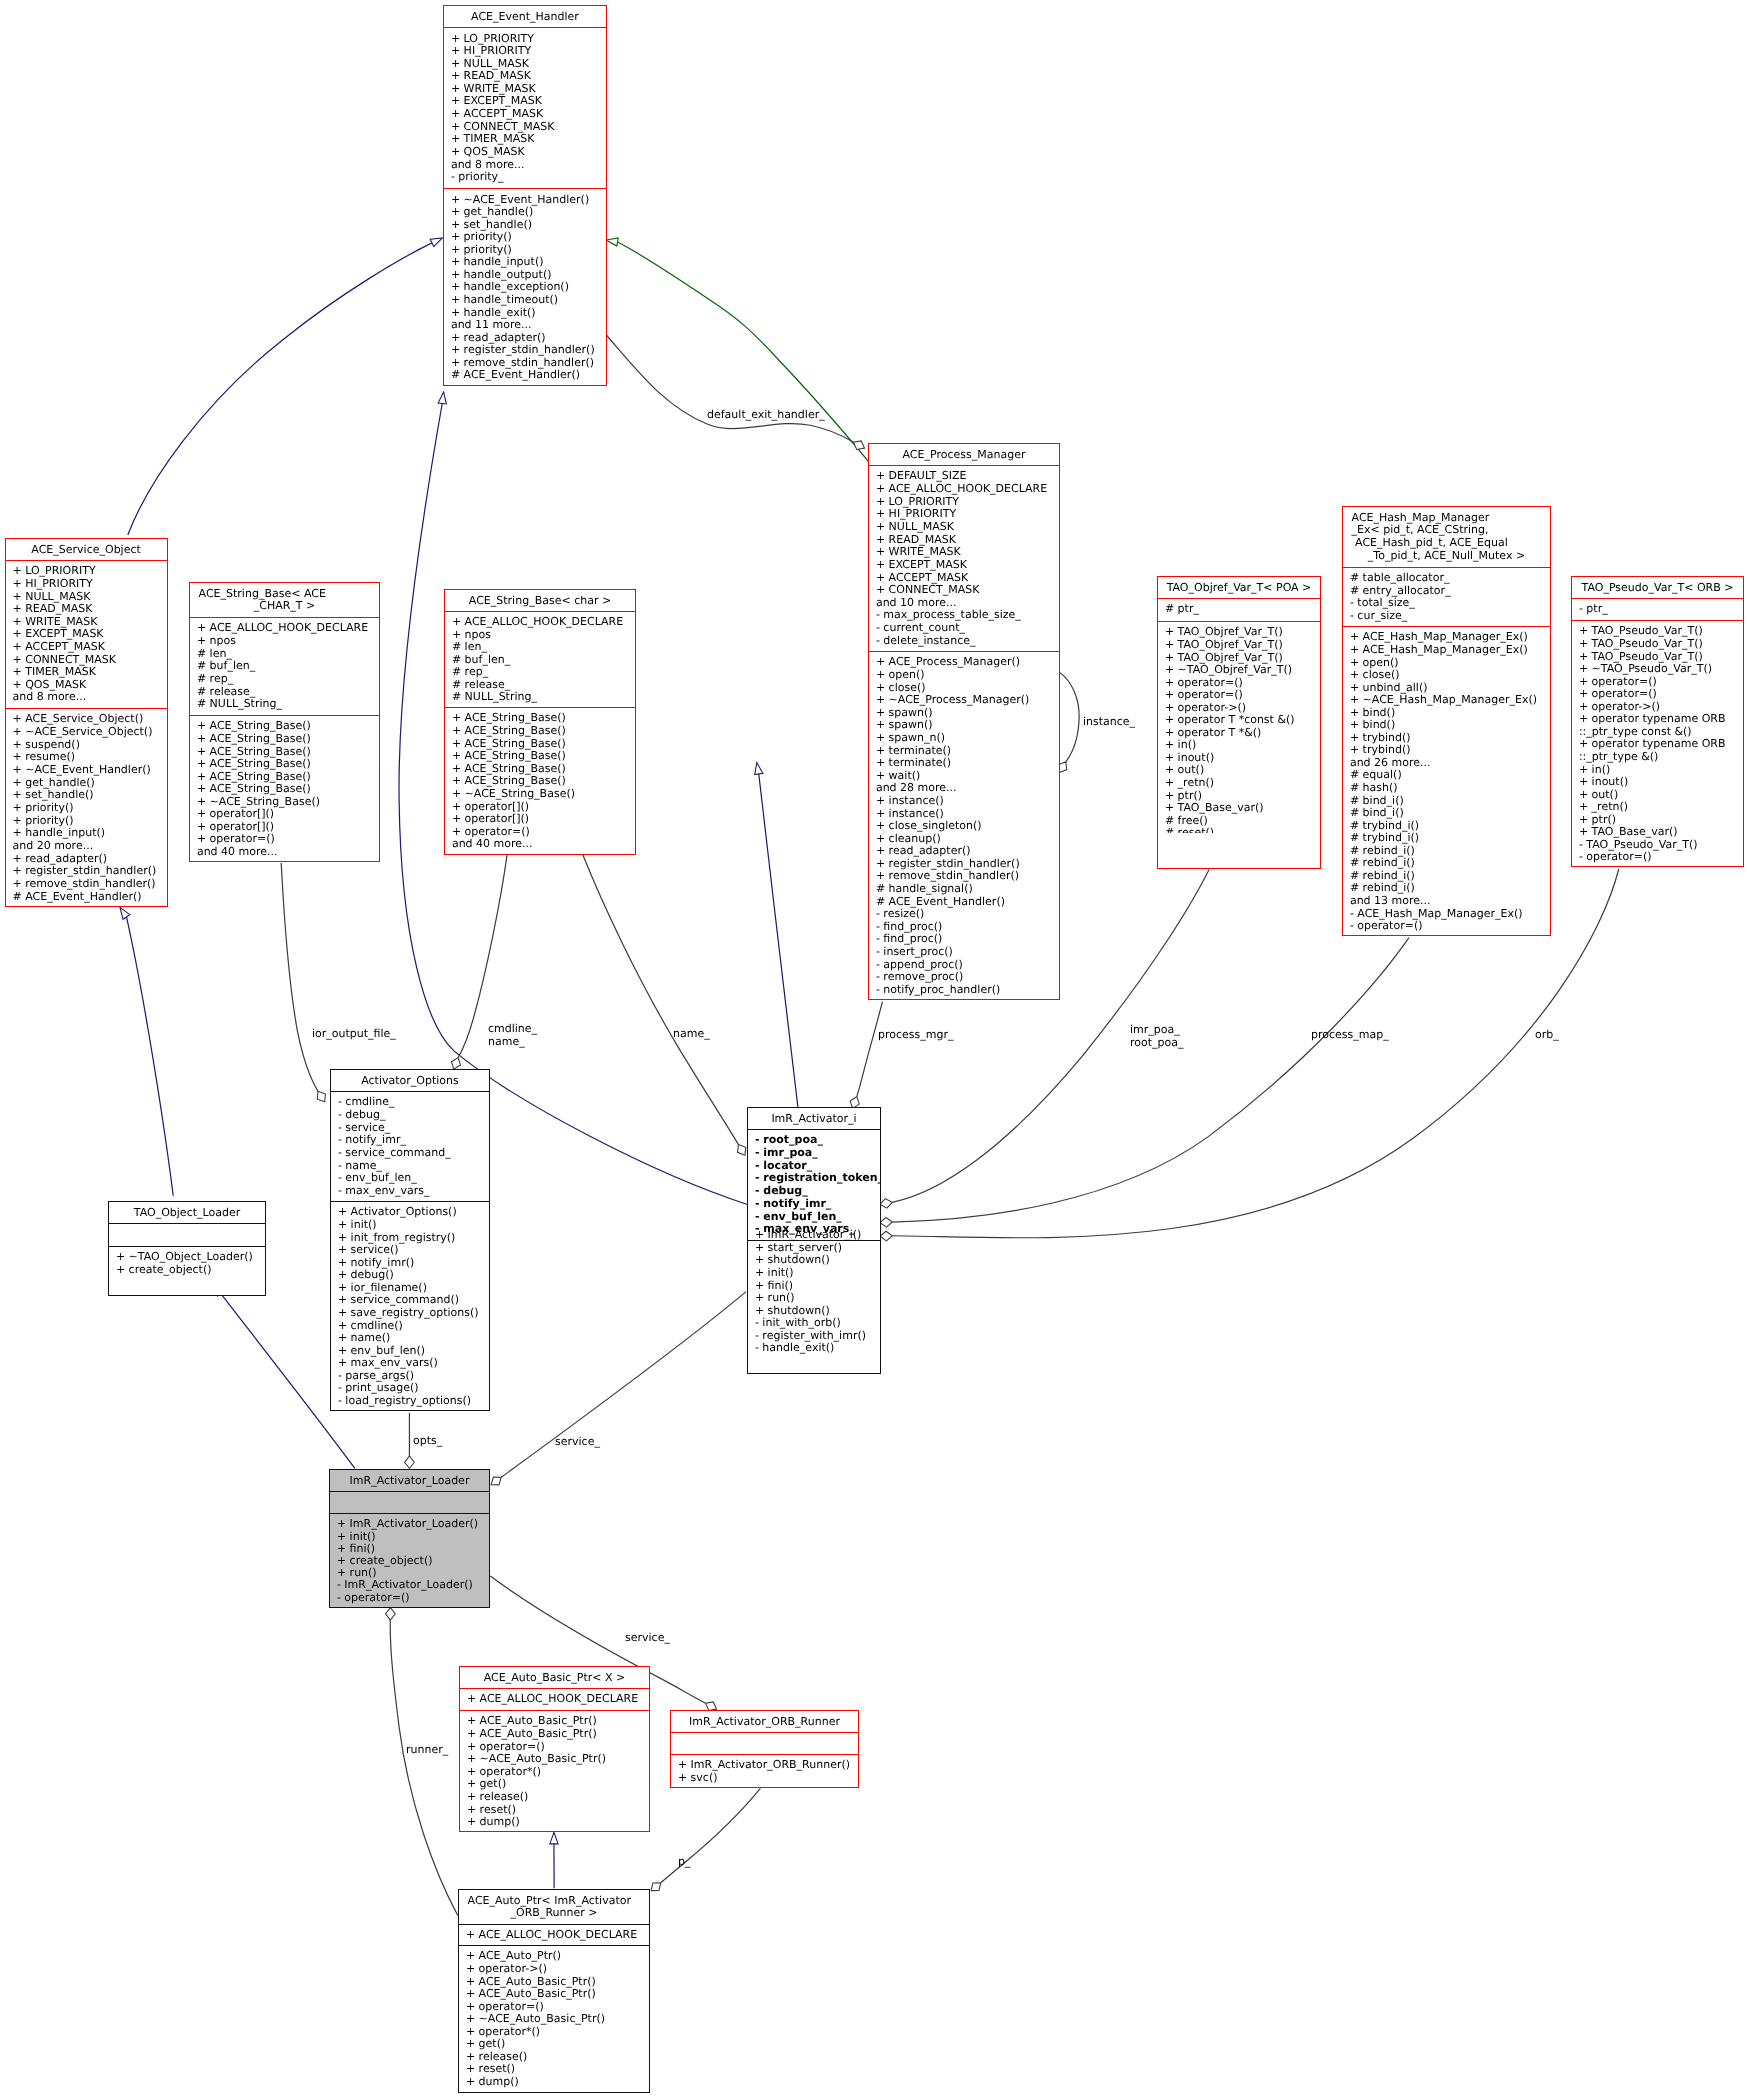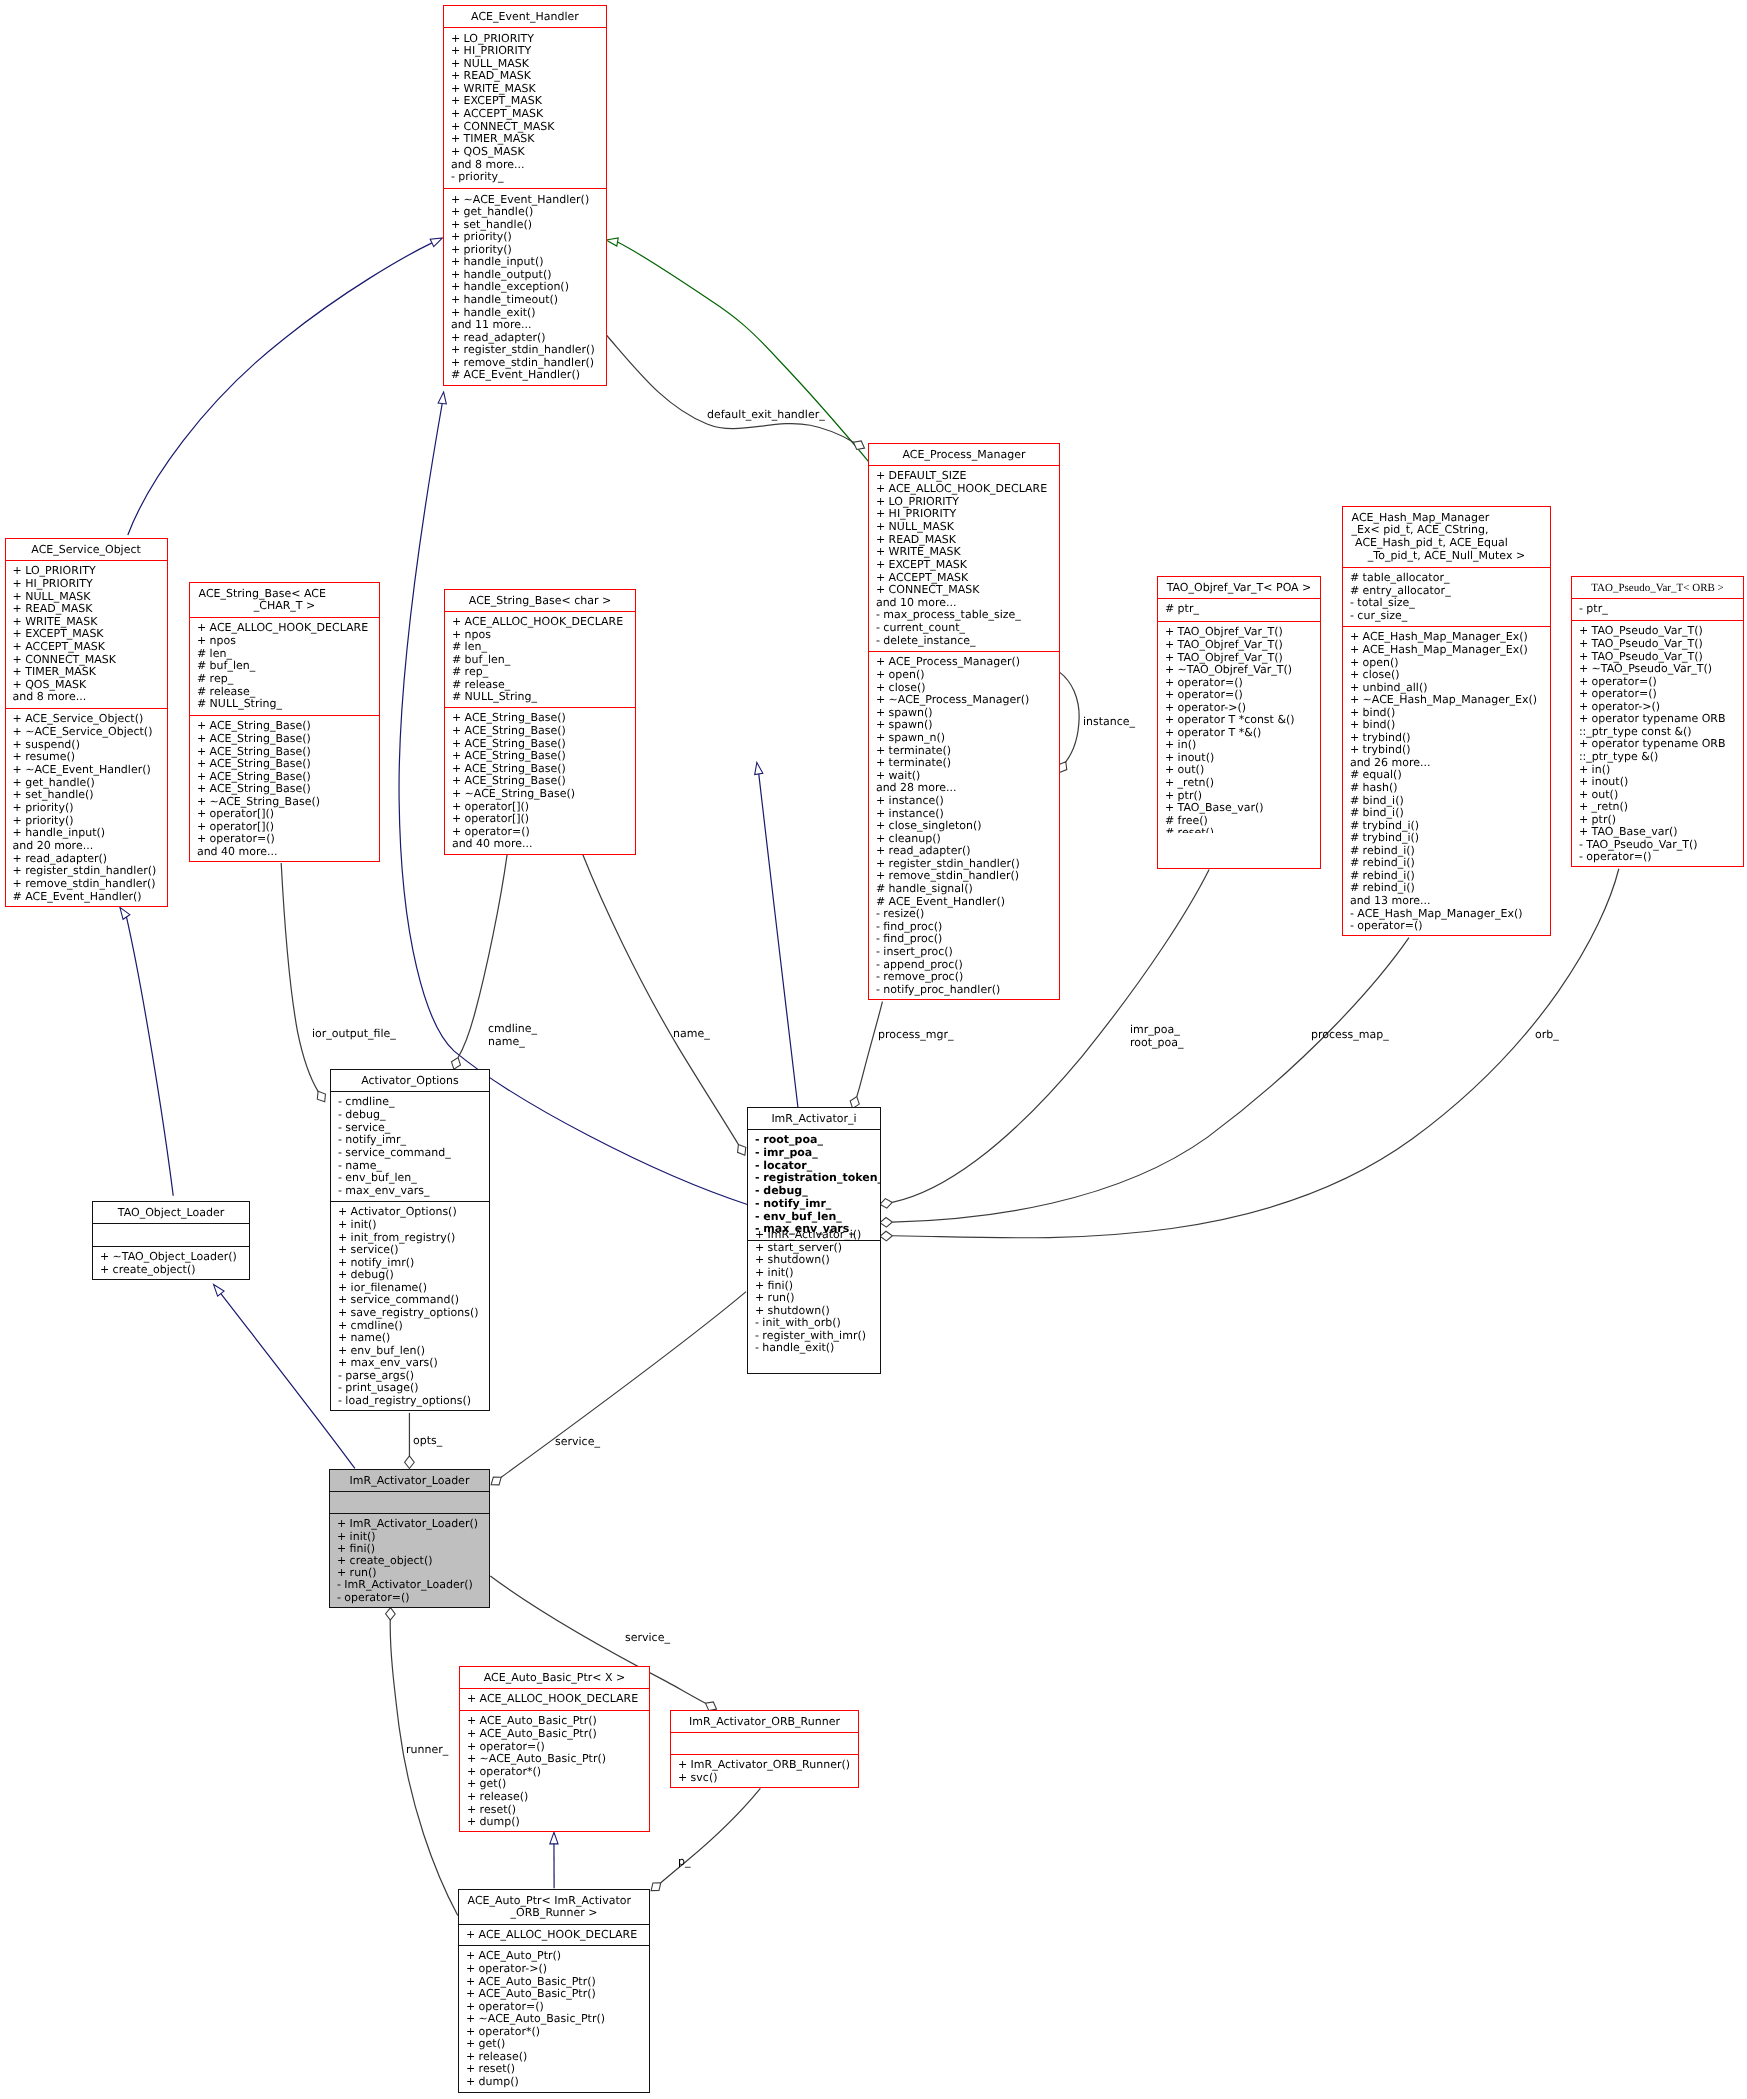--- a/index.html
+++ b/index.html
@@ -363,21 +363,21 @@
         <div class="uml-line" style="top: 225px;"># rebind_i()</div>
         <div class="uml-line" style="top: 237px;"># rebind_i()</div>
         <div class="uml-line" style="top: 250px;"># rebind_i()</div>
         <div class="uml-line" style="top: 262px;"># rebind_i()</div>
         <div class="uml-line" style="top: 275px;">and 13 more...</div>
         <div class="uml-line" style="top: 288px;">- ACE_Hash_Map_Manager_Ex()</div>
         <div class="uml-line" style="top: 300px;">- operator=()</div>
       </div>
   </div>
   <div class="uml-node red" style="left: 1571px; top: 576px; width: 173px; height: 291px;">
-    <div class="uml-sec uml-title" style="top: -0.9px; height: 22px; font-family: Liberation Serif, serif;">
+    <div class="uml-sec uml-title" style="top: -0.9px; height: 22px;">
         <div class="uml-line" style="top: 11.4px;">TAO_Pseudo_Var_T&lt; ORB &gt;</div>
       </div>
     <div class="uml-sep" style="top: 21px;"></div>
     <div class="uml-sec uml-rows" style="top: 21px; height: 22px;">
         <div class="uml-line" style="top: 11.4px;">- ptr_</div>
       </div>
     <div class="uml-sep" style="top: 43px;"></div>
     <div class="uml-sec uml-rows" style="top: 43px; height: 248px;">
         <div class="uml-line" style="top: 11.4px;">+ TAO_Pseudo_Var_T()</div>
         <div class="uml-line" style="top: 24px;">+ TAO_Pseudo_Var_T()</div>
@@ -457,21 +457,21 @@
         <div class="uml-line" style="top: 36px;">+ shutdown()</div>
         <div class="uml-line" style="top: 49px;">+ init()</div>
         <div class="uml-line" style="top: 62px;">+ fini()</div>
         <div class="uml-line" style="top: 74px;">+ run()</div>
         <div class="uml-line" style="top: 87px;">+ shutdown()</div>
         <div class="uml-line" style="top: 99px;">- init_with_orb()</div>
         <div class="uml-line" style="top: 112px;">- register_with_imr()</div>
         <div class="uml-line" style="top: 124px;">- handle_exit()</div>
       </div>
   </div>
-  <div class="uml-node black" style="left: 92px; top: 1201px; width: 158px; height: 79px;">
+  <div class="uml-node black" style="left: 108px; top: 1201px; width: 158px; height: 95px;">
     <div class="uml-sec uml-title" style="top: -0.9px; height: 22px;">
         <div class="uml-line" style="top: 11.4px;">TAO_Object_Loader</div>
       </div>
     <div class="uml-sep" style="top: 21.3px;"></div>
     <div class="uml-sec uml-rows" style="top: 21.3px; height: 22px;"></div>
     <div class="uml-sep" style="top: 44px;"></div>
     <div class="uml-sec uml-rows" style="top: 44px; height: 34px;">
         <div class="uml-line" style="top: 11.4px;">+ ~TAO_Object_Loader()</div>
         <div class="uml-line" style="top: 23.6px;">+ create_object()</div>
       </div>

